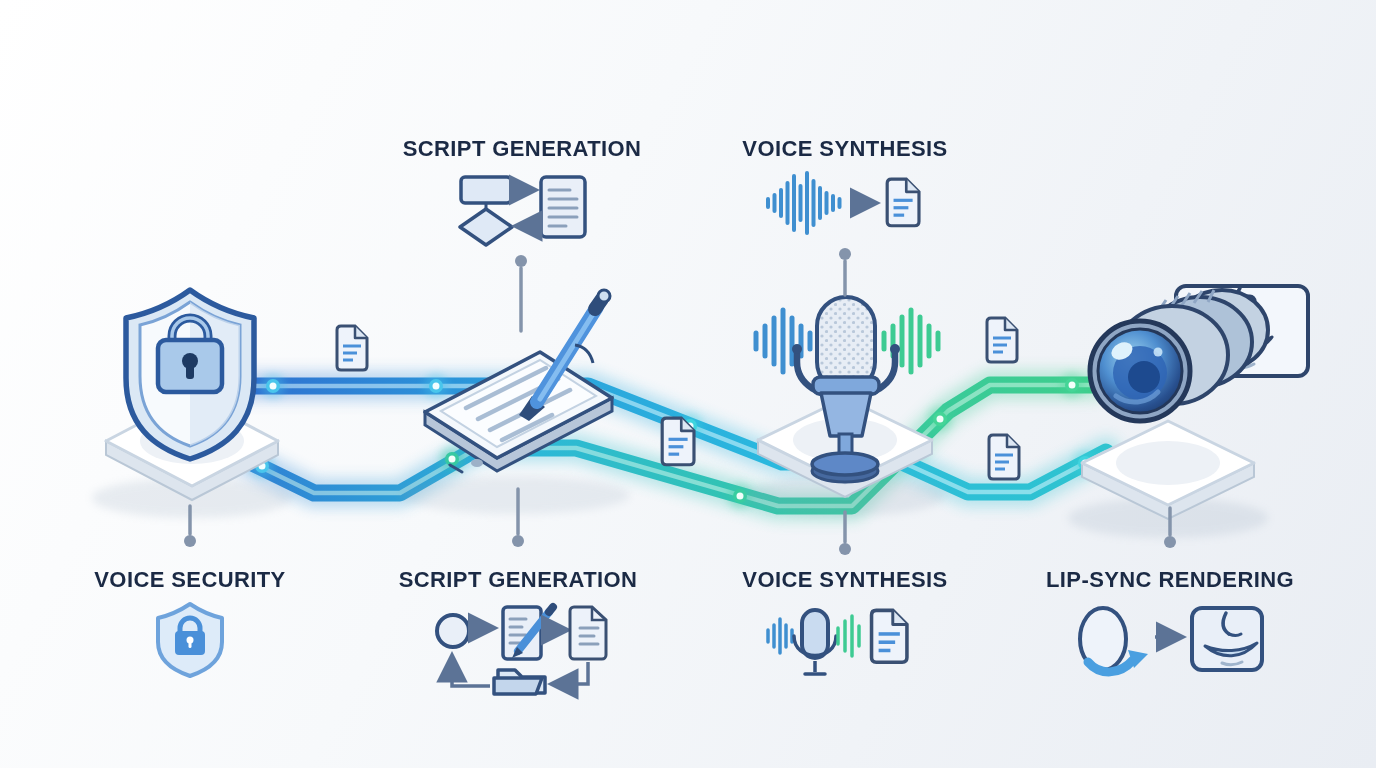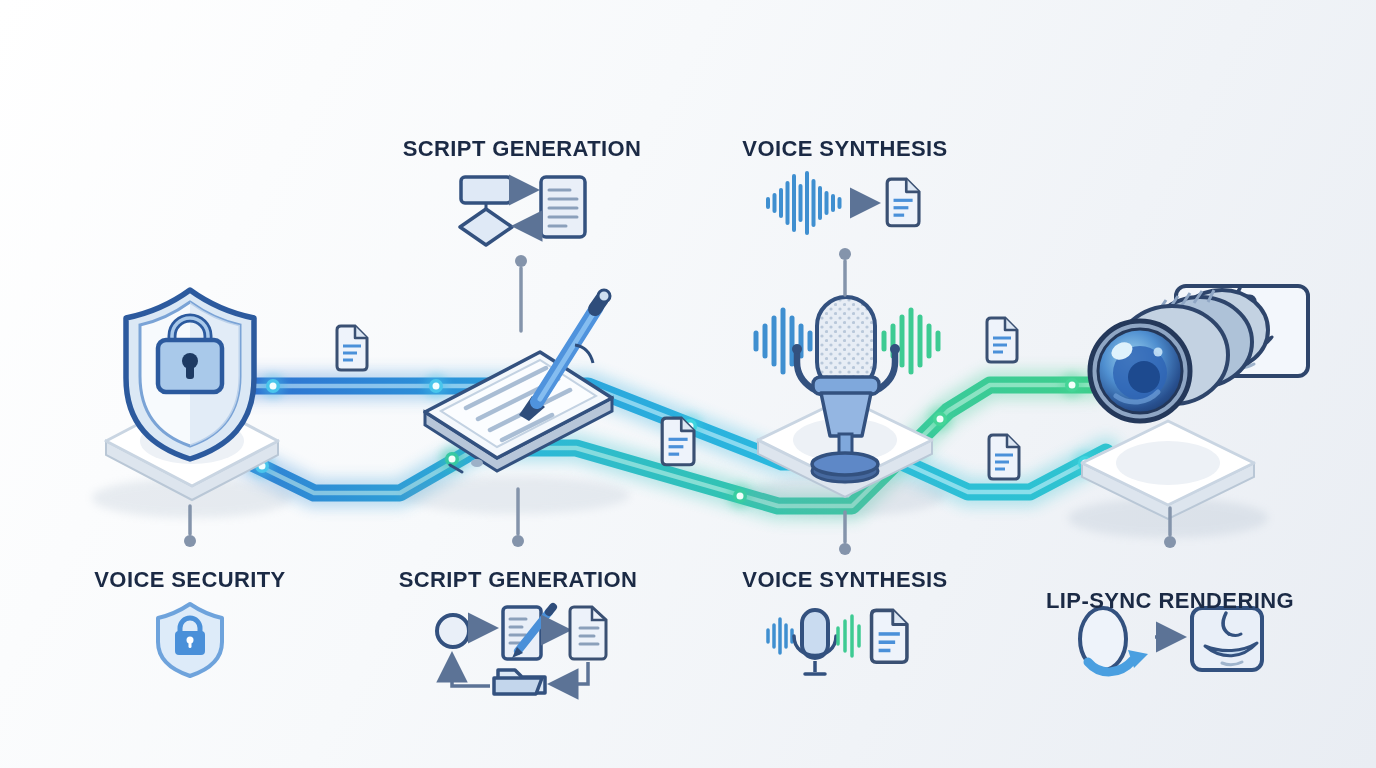--- a/index.html
+++ b/index.html
@@ -377,15 +377,15 @@
     </g>
   </g>
 </svg>
 
   <div class="lbl" style="left:522px;top:136px">SCRIPT GENERATION</div>
   <div class="lbl" style="left:845px;top:136px">VOICE SYNTHESIS</div>
 
   <div class="lbl" style="left:190px;top:567px">VOICE SECURITY</div>
   <div class="lbl" style="left:518px;top:567px">SCRIPT GENERATION</div>
   <div class="lbl" style="left:845px;top:567px">VOICE SYNTHESIS</div>
-  <div class="lbl" style="left:1170px;top:588px">LIP-SYNC RENDERING</div>
+  <div class="lbl" style="left:1170px;top:567px">LIP-SYNC RENDERING</div>
 
 </div>
 
 </body></html>

